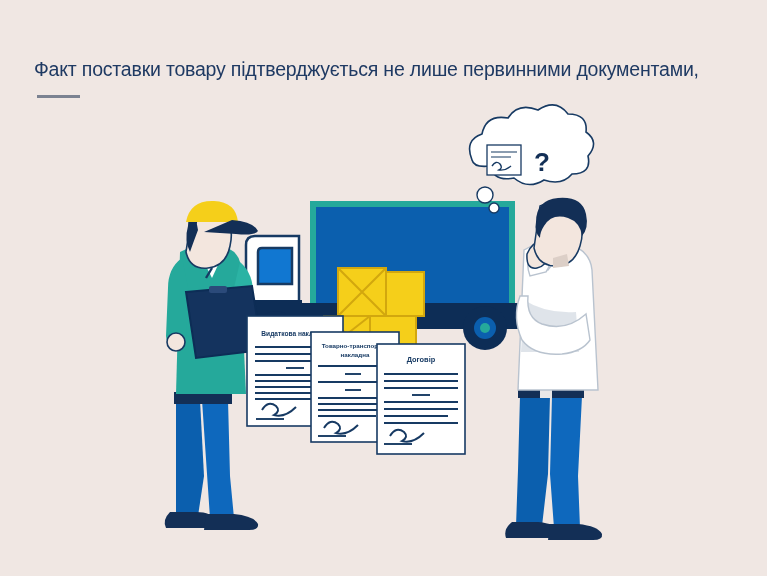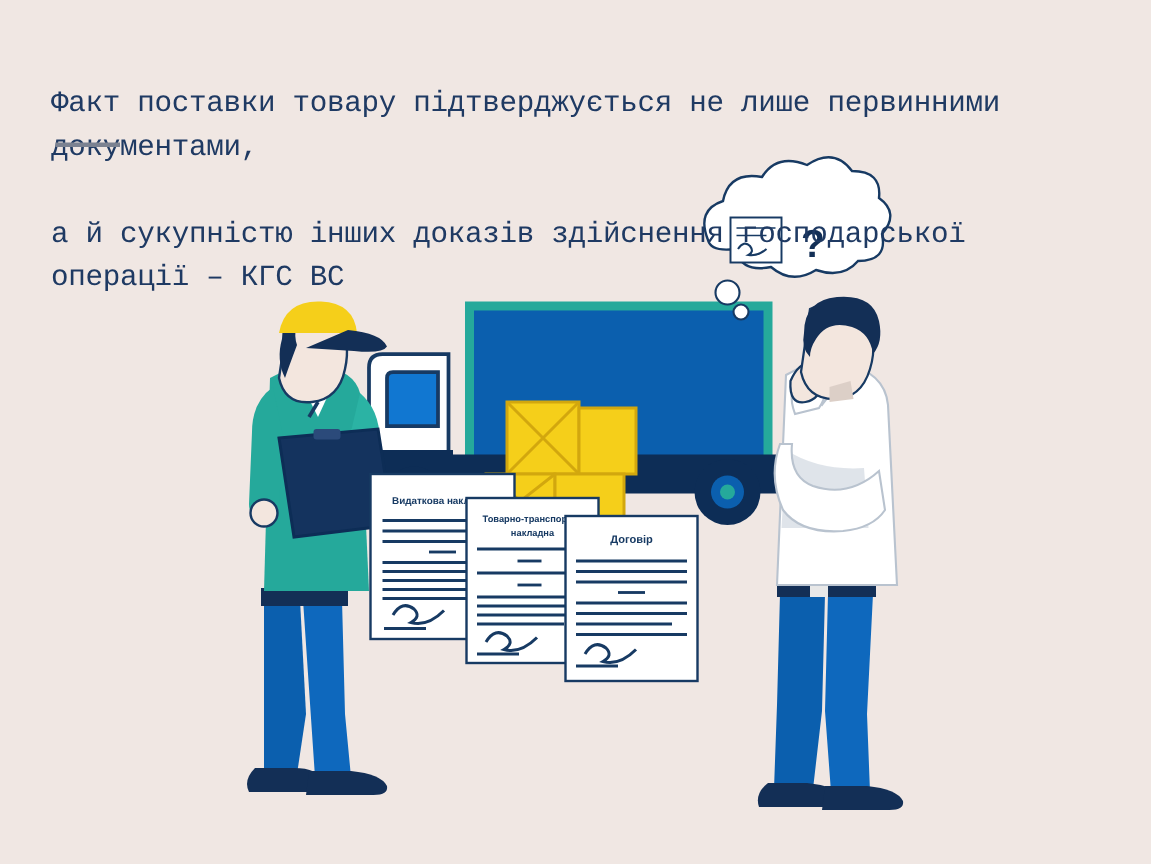--- a/index.html
+++ b/index.html
@@ -7,21 +7,21 @@
     width:767px;height:576px;overflow:hidden;
     background:#f0e7e3;
     font-family:"Liberation Sans", sans-serif;
   }
   #stage{position:relative;width:767px;height:576px;background:#f0e7e3;}
 
   
   #headline{
     position:absolute;left:34px;top:26px;width:710px;
     color:#1f3a63;
-    font-family:Liberation Mono, monospace;
+    font-family:Liberation Sans, sans-serif;
     font-size:19.5px;
     line-height:29px;
     letter-spacing:-0.2px;
     white-space:pre-line;
   }
   #headline .l{display:block;}
   #rule{
     position:absolute;left:37px;top:95px;width:43px;height:3px;
     background:#7b8291;
   }
@@ -188,17 +188,16 @@
         <path d="M384 416 h64"></path>
           <path d="M384 423 h74"></path>
       </g>
       <path d="M390 436 q6 -10 14 -4 q5 5 -2 9 q11 3 22 -8" stroke="#173a63" stroke-width="2" fill="none"></path>
       <path d="M384 444 h28" stroke="#173a63" stroke-width="1.9"></path>
     </g>
   </svg>
 
   <div id="headline">
     <span class="l">Факт поставки товару підтверджується не лише первинними документами,</span>
-    <span class="l">а й сукупністю інших доказів здійснення господарської операції – КГС ВС</span>
   </div>
   <div id="rule"></div>
 
 </div>
 
 </body></html>

